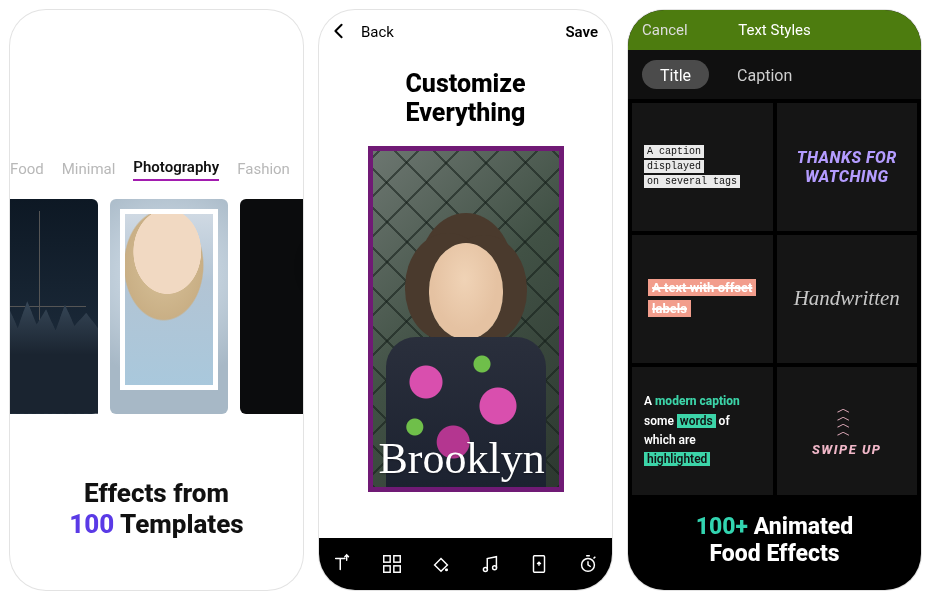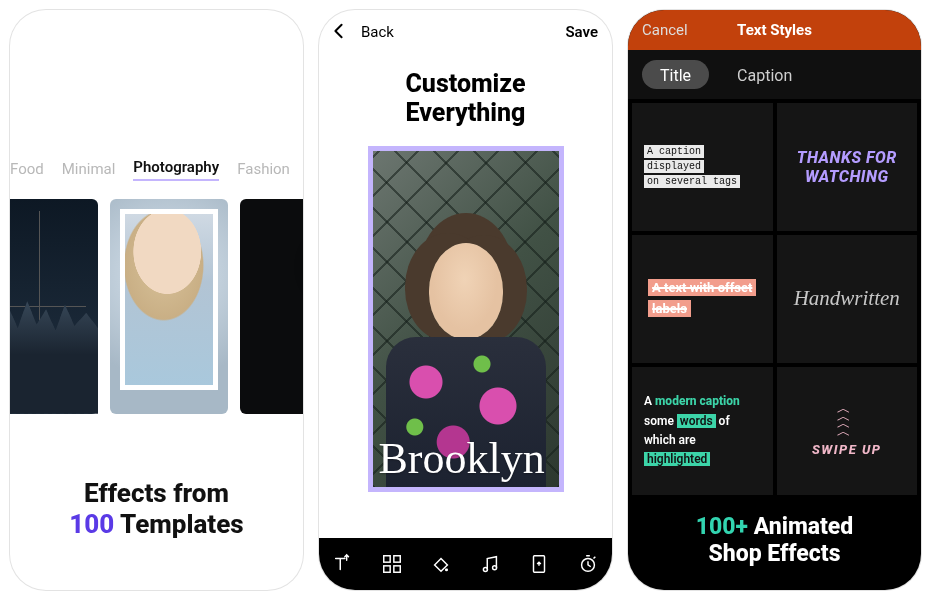--- a/index.html
+++ b/index.html
@@ -30,21 +30,21 @@
     display: flex;
     gap: 18px;
     padding: 0 4px;
     font-size: 15px;
     color: #b8b8b8;
     align-items: center;
     height: 28px;
     margin-left: -4px;
   }
   .s1-cats span { white-space: nowrap; }
-  .s1-cats .active { color: #111; font-weight: 600; border-bottom: 2px solid #c4b5fd; padding-bottom: 3px; }
+  .s1-cats .active { color: #111; font-weight: 600; border-bottom: 2px solid #a21caf; padding-bottom: 3px; }
   .s1-cards {
     flex: 0 0 230px;
     display: flex;
     align-items: center;
     gap: 12px;
     padding-left: 0;
     margin-left: -30px;
     margin-top: 8px;
   }
   .card {
@@ -117,21 +117,21 @@
     display:flex; justify-content:space-between; align-items:center;
     height:44px; padding:0 14px; font-size:15px;
   }
   .s2-nav .back { display:flex; align-items:flex-start; gap:17px; cursor:pointer; }
   .s2-nav .back svg{width:11px;height:16px;}
   .s2-nav .save{font-weight:600;}
   .s2-title{ text-align:center; font-size:25px; font-weight:800; margin-top:16px; line-height:1.15; }
   .s2-canvas{
     margin:18px auto 0;
     width:196px; height:346px;
-    background:#c4b5fd;
+    background:#701a75;
     padding:5px;
   }
   .s2-photo{
     width:100%;height:100%;
     position:relative;
     background:
       linear-gradient(135deg,#6c7670 0%, #415145 48%, #2d3830 100%);
     overflow:hidden;
   }
   
@@ -179,27 +179,27 @@
     background:#000;
     height:52px;
     display:flex; justify-content:space-around; align-items:center;
     color:#fff;
   }
   .s2-toolbar .tool{display:flex;align-items:center;justify-content:center;width:34px;height:34px;}
   .s2-toolbar svg{width:22px;height:22px;stroke:#fff;fill:none;stroke-width:1.6;}
   
   .phone.dark{ background:#000; color:#fff; }
   .s3-nav{
-    background:#c2410c;
+    background:#4d7c0f;
     height:44px;
     display:flex;align-items:center;justify-content:center;
     position:relative;font-size:15px;
   }
   .s3-nav .cancel{position:absolute;left:14px;font-size:15px;color:#ddd;}
-  .s3-nav .title{font-weight:700;color:#fff;}
+  .s3-nav .title{font-weight:400;color:#fff;}
   .s3-tabs{
     background:#101010;
     display:flex; gap:10px; padding:10px 14px; overflow:hidden;
   }
   .s3-tabs .tab{
     background:transparent; color:#cfcfcf; font-size:16px;
     padding:6px 18px; border-radius:16px;
   }
   .s3-tabs .tab.active{ background:#4b4b4b; color:#fff; }
   .s3-grid{
@@ -364,15 +364,15 @@
     </div>
     <div class="tile">
       <div class="t6">
         <div class="chev">︿<br>︿<br>︿<br>︿</div>
         <div class="lbl">SWIPE UP</div>
       </div>
     </div>
   </div>
   <div class="s3-headline">
     <span class="num">100+</span><span> Animated</span><br>
-    <span>Shop Effects</span>
+    <span>Food Effects</span>
   </div>
 </div>
 
 </body></html>

